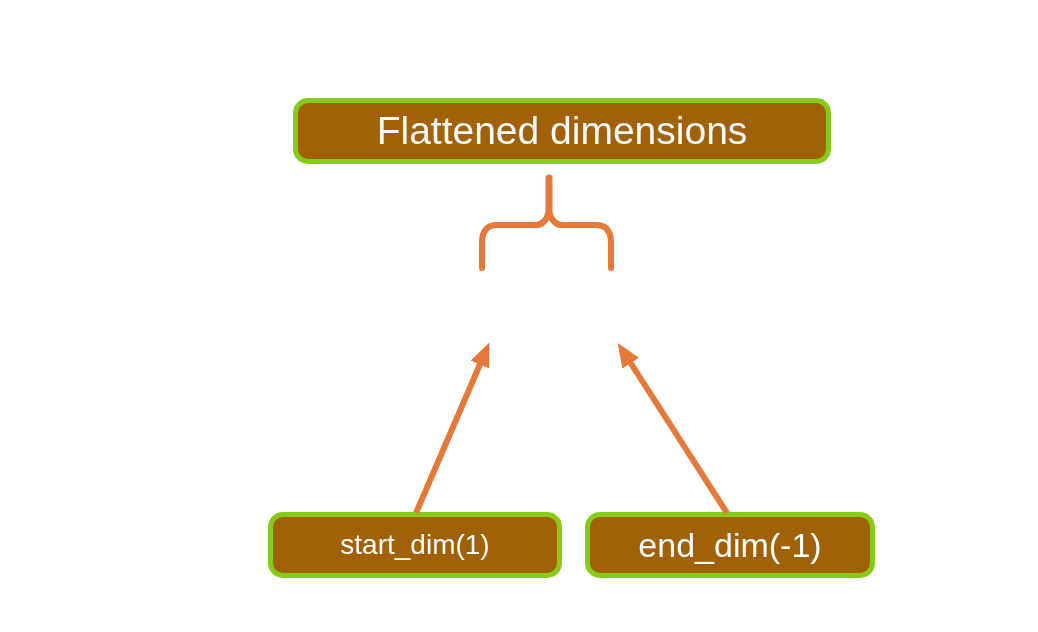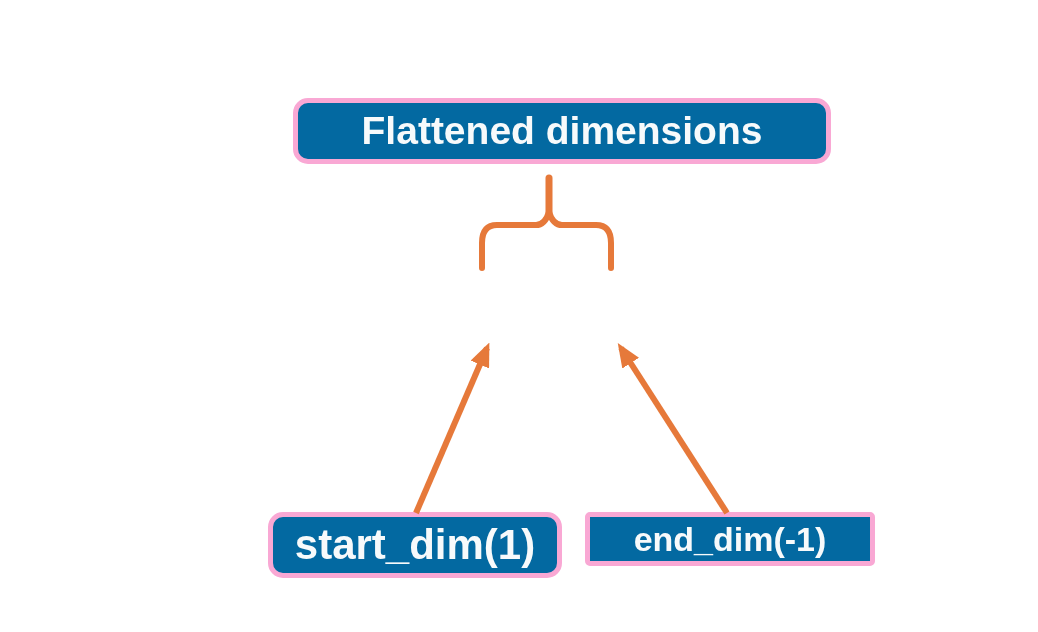--- a/index.html
+++ b/index.html
@@ -20,29 +20,28 @@
     left: 0;
     top: 0;
     width: 1038px;
     height: 632px;
     z-index: 2;
     pointer-events: none;
   }
   .box {
     position: absolute;
     box-sizing: border-box;
-    background: #0369a1;
-    border: 5px solid #f9a8d4;
+    background: #a16207;
+    border: 5px solid #84cc16;
     color: #f7fafb;
     display: flex;
     align-items: center;
     justify-content: center;
     z-index: 1;
     white-space: nowrap;
-    font-weight: bold;
   }
   .title-box {
     left: 293px;
     top: 98px;
     width: 538px;
     height: 66px;
     border-radius: 15px;
     font-size: 39px;
   }
   .tensor-box {
@@ -55,28 +54,28 @@
   }
   .tensor-box .label {
     margin-top: 6px;
   }
   .start-box {
     left: 268px;
     top: 512px;
     width: 294px;
     height: 66px;
     border-radius: 15px;
-    font-size: 42px;
+    font-size: 28px;
   }
   .end-box {
     left: 585px;
     top: 512px;
     width: 290px;
-    height: 54px;
-    border-radius: 5px;
+    height: 66px;
+    border-radius: 15px;
     font-size: 34px;
   }
 </style>
 </head>
 <body>
 
 <div class="canvas">
 
   <svg class="overlay" viewBox="0 0 1038 632" xmlns="http://www.w3.org/2000/svg">
     <defs>

